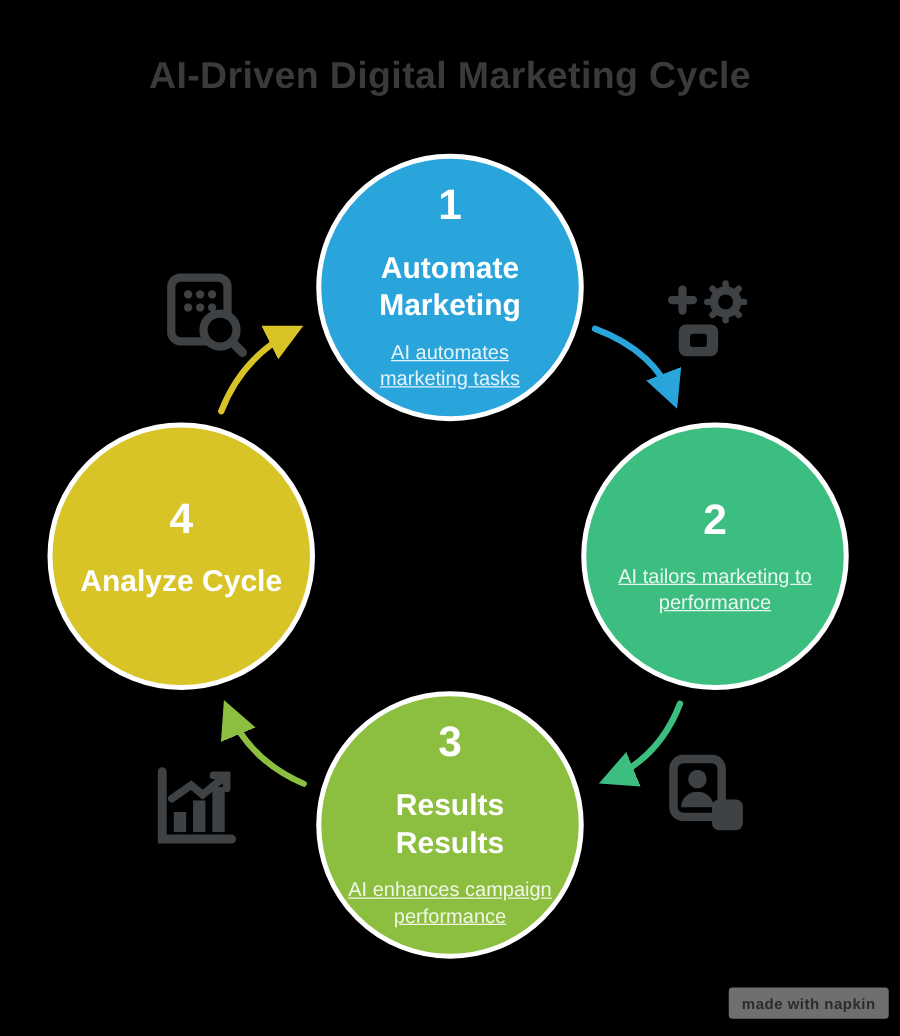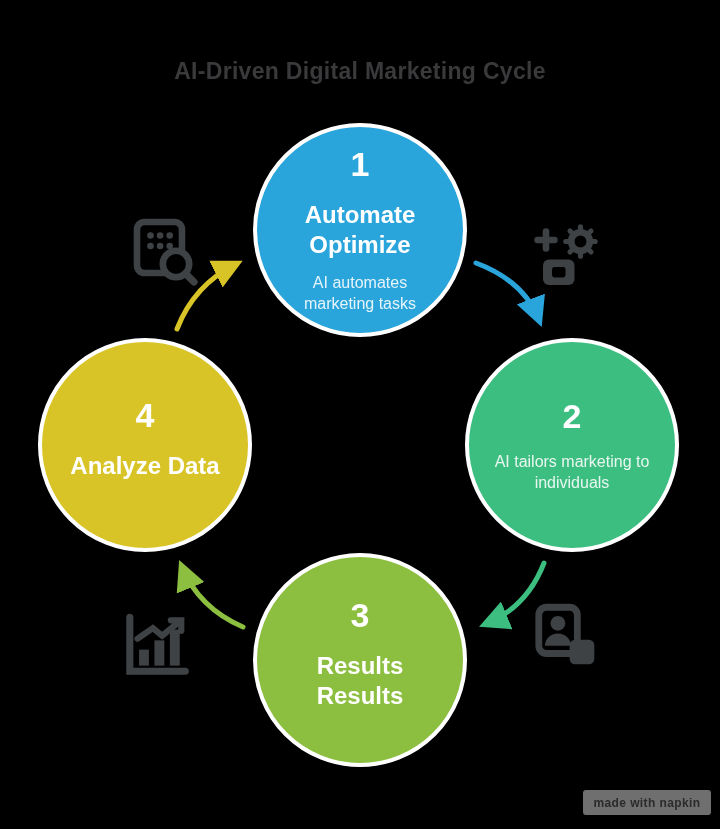--- a/index.html
+++ b/index.html
@@ -1,34 +1,34 @@
 <!DOCTYPE html>
 <html><head>
 <meta charset="utf-8">
 <style>
   * { margin:0; padding:0; box-sizing:border-box; }
   html,body { background:#000; }
   body { font-family:"Liberation Sans","DejaVu Sans",sans-serif; }
   .stage { position:relative; width:720px; height:829px; background:#000000; overflow:hidden; }
 
   .main-title {
-    position:absolute; top:58px; left:0; width:720px;
-    text-align:center; font-size:23px; font-weight:bold; color:#3a3a3c;
+    position:absolute; top:44px; left:0; width:720px;
+    text-align:center; font-size:30px; font-weight:bold; color:#3a3a3c;
     letter-spacing:0.3px;
   }
 
   .circle {
     position:absolute; width:214px; height:214px; border-radius:50%;
     border:4px solid #ffffff;
     display:flex; flex-direction:column; align-items:center; justify-content:center;
     text-align:center; color:#ffffff; padding:0 16px;
   }
   .circle .num { font-size:34px; font-weight:bold; margin-bottom:16px; }
   .circle .c-title { font-size:24px; font-weight:bold; line-height:1.25; margin-bottom:13px; }
-  .circle .c-desc { font-size:16px; font-weight:500; line-height:1.3; color:rgba(255,255,255,0.88); padding:0 4px; }
+  .circle .c-desc { font-size:16px; font-weight:500; line-height:1.3; color:rgba(255,255,255,0.88); padding:0 4px;text-decoration:underline; }
 
   .circle-1 { left:253px; top:123px; background:#2aa5db; }
   .circle-2 { left:465px; top:338px; background:#3dbe81; }
   .circle-3 { left:253px; top:553px; background:#8cbe3f; }
   .circle-4 { left:38px;  top:338px; background:#d9c427; }
 
   .arrows, .icon { position:absolute; pointer-events:none; }
   .arrows { left:0; top:0; }
 
   .watermark {
@@ -107,36 +107,37 @@
     <path d="M3.5 3 V20.5 H21.5" fill="none" stroke="#3f4245" stroke-width="2.3" stroke-linecap="round"></path>
     <rect x="6.5" y="13.5" width="3.2" height="5.2" fill="#3f4245"></rect>
     <rect x="11.5" y="10.5" width="3.2" height="8.2" fill="#3f4245"></rect>
     <rect x="16.5" y="7" width="3.2" height="11.7" fill="#3f4245"></rect>
     <path d="M6 10 L11 6.5 L14 9 L19.5 4.5" fill="none" stroke="#3f4245" stroke-width="2" stroke-linecap="round"></path>
     <path d="M16.8 4 L20.2 4 L20.2 7.4" fill="none" stroke="#3f4245" stroke-width="2" stroke-linecap="round"></path>
   </svg>
 
   <div class="circle circle-1">
     <div class="num">1</div>
-    <div class="c-title">Automate Optimize</div>
+    <div class="c-title">Automate Marketing</div>
     <div class="c-desc">AI automates marketing tasks</div>
   </div>
 
   <div class="circle circle-2">
     <div class="num">2</div>
-    <div class="c-desc">AI tailors marketing to individuals</div>
+    <div class="c-desc">AI tailors marketing to performance</div>
   </div>
 
   <div class="circle circle-3">
     <div class="num">3</div>
     <div class="c-title">Results Results</div>
+    <div class="c-desc">AI enhances campaign performance</div>
   </div>
 
   <div class="circle circle-4">
     <div class="num">4</div>
-    <div class="c-title">Analyze Data</div>
+    <div class="c-title">Analyze Cycle</div>
   </div>
 
   <div class="watermark">
     <span>made with napkin</span>
   </div>
 
 </div>
 
 </body></html>

